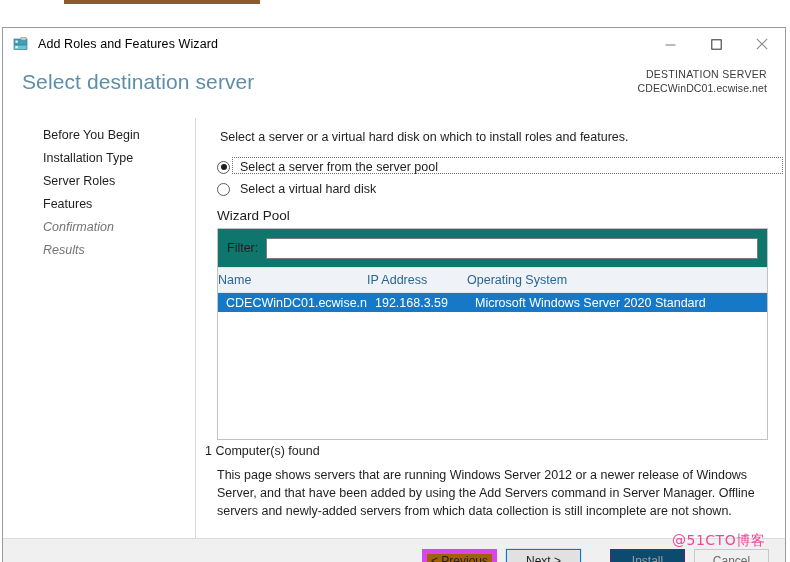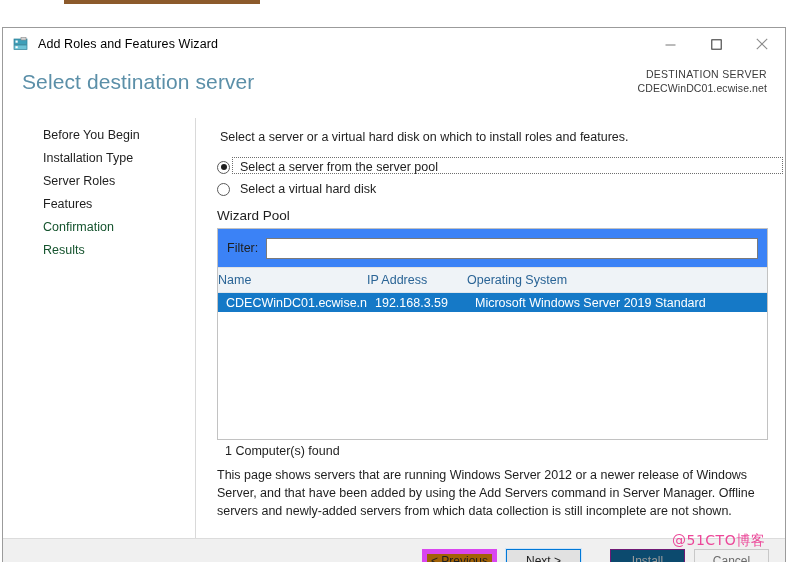--- a/index.html
+++ b/index.html
@@ -132,21 +132,22 @@
     white-space: nowrap;
     box-sizing: border-box;
   }
   .nav-item.selected {
     background: #0078d7;
     color: #ffffff;
     margin-left: 18px;
     margin-right: 0;
   }
   .nav-item.disabled {
-    color: #14532d;
+    color: #737373;
+    font-style: italic;
   }
 
   
   .content {
     flex: 1;
     position: relative;
     padding: 0;
     background: #ffffff;
     min-width: 0;
   }
@@ -212,21 +213,21 @@
   .pool-box {
     position: absolute;
     left: 21px; top: 110px;
     width: 551px; height: 212px;
     border: 1px solid #c2c2c2;
     background: #ffffff;
     box-sizing: border-box;
   }
   .filter-row {
     height: 39px;
-    background: #3b82f6;
+    background: #0f766e;
     border-bottom: 1px solid #e2e2e2;
     display: flex;
     align-items: center;
     padding-left: 9px;
     box-sizing: border-box;
   }
   .filter-label {
     font-size: 12.5px;
     color: #1e1e1e;
     margin-right: 8px;
@@ -282,21 +283,21 @@
     box-sizing: border-box;
     white-space: nowrap;
     overflow: hidden;
   }
   .gr-name { width: 149px; }
   .gr-ip   { width: 100px; }
   .gr-os   { flex: 1; }
 
   .found-text {
     position: absolute;
-    left: 29px; top: 326px;
+    left: 9px; top: 326px;
     font-size: 12.5px;
     color: #1e1e1e;
     white-space: nowrap;
   }
   .note-text {
     position: absolute;
     left: 21px; top: 348px;
     width: 560px;
     font-size: 12.5px;
     color: #1e1e1e;
@@ -443,21 +444,21 @@
         <div class="grid-header">
           <div class="gh-cell gh-name">Name</div>
           <div class="gh-cell gh-ip">IP Address</div>
           <div class="gh-cell gh-os">Operating System</div>
         </div>
 
         <div class="grid-body">
           <div class="grid-row">
             <div class="gr-cell gr-name">CDECWinDC01.ecwise.net</div>
             <div class="gr-cell gr-ip">192.168.3.59</div>
-            <div class="gr-cell gr-os">Microsoft Windows Server 2019 Standard</div>
+            <div class="gr-cell gr-os">Microsoft Windows Server 2020 Standard</div>
           </div>
         </div>
 
       </div>
 
       <div class="found-text">1 Computer(s) found</div>
       <div class="note-text">This page shows servers that are running Windows Server 2012 or a newer release of Windows Server, and that have been added by using the Add Servers command in Server Manager. Offline servers and newly-added servers from which data collection is still incomplete are not shown.</div>
 
     </div>
   </div>

